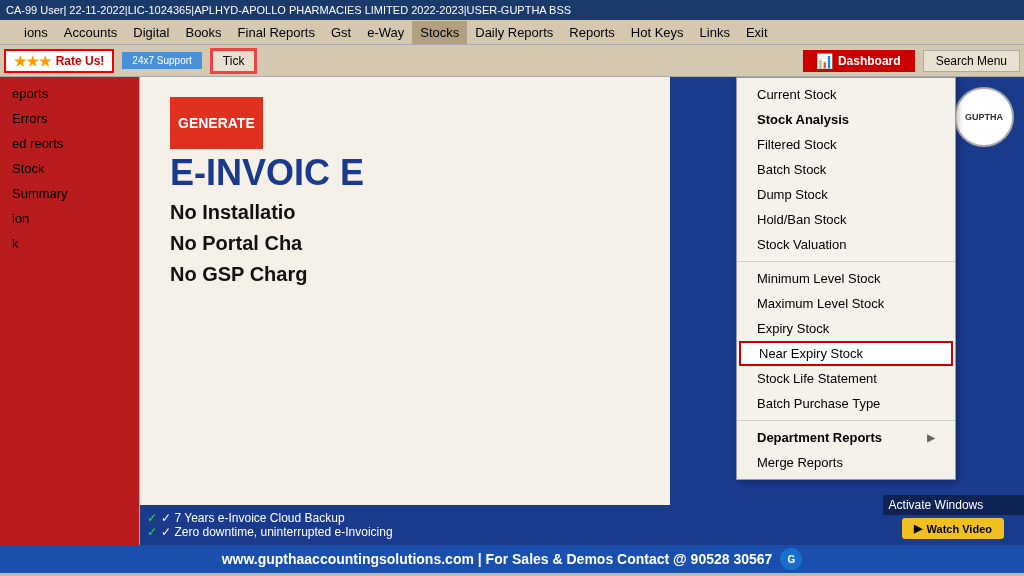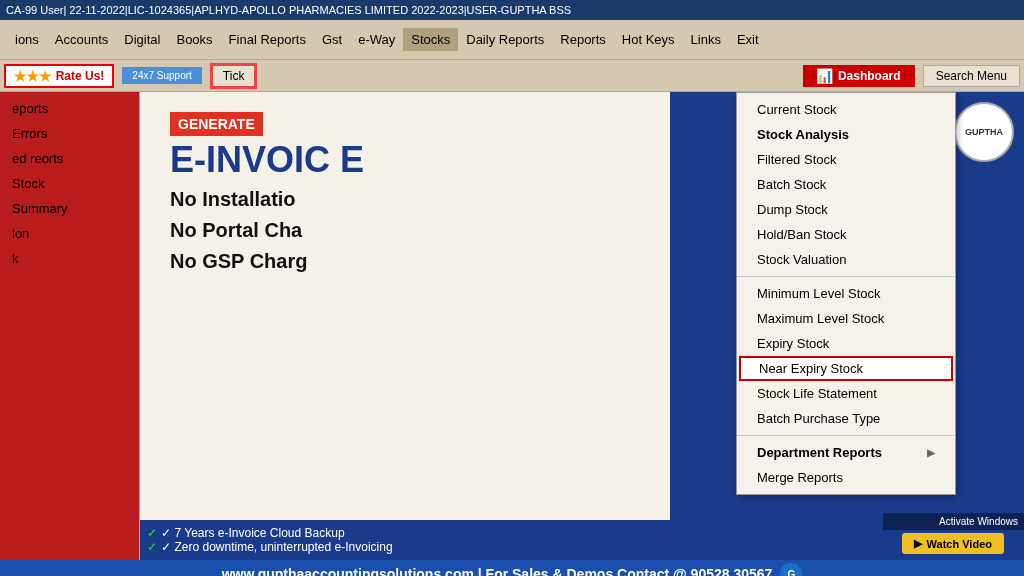--- a/index.html
+++ b/index.html
@@ -12,25 +12,25 @@
       font-size: 11px;
       padding: 2px 6px;
       height: 20px;
       display: flex;
       align-items: center;
     }
 
     
     .menu-bar {
       background: #d4c9b0;
-      height: 40px;
+      height: 25px;
       display: flex;
       align-items: center;
       border-bottom: 1px solid #aaa;
-      padding: 0 7px;
+      padding: 0 16px;
     }
     .menu-item {
       padding: 4px 8px;
       cursor: pointer;
       font-size: 13px;
       color: #000;
       white-space: nowrap;
     }
     .menu-item.active { background: #b0a080; }
 
@@ -132,21 +132,21 @@
     .ad-left {
       width: 60%;
       padding: 20px 30px;
       background: #f5f0e8;
     }
     .ad-generate {
       background: #e03020;
       color: white;
       font-size: 14px;
       font-weight: bold;
-      padding: 4px 8px;
+      padding: 18px 8px;
       display: inline-block;
       margin-bottom: 4px;
     }
     .ad-title {
       font-size: 36px;
       font-weight: 900;
       color: #1a3a8c;
       line-height: 1.1;
     }
     .ad-subtitle {
@@ -210,23 +210,23 @@
     }
     .ad-bottom .check { color: #0f0; margin-right: 4px; }
 
     .activate-notice {
       position: absolute;
       bottom: 30px;
       right: 0;
       width: 40%;
       background: rgba(0,0,0,0.4);
       color: white;
-      font-size: 10px;
+      font-size: 12px;
       padding: 3px 6px;
-      text-align: right;
+      text-align: left;
     }
     .watch-video-btn {
       position: absolute;
       bottom: 6px;
       right: 20px;
       background: #f0c020;
       color: #000;
       font-size: 11px;
       font-weight: bold;
       padding: 4px 12px;

